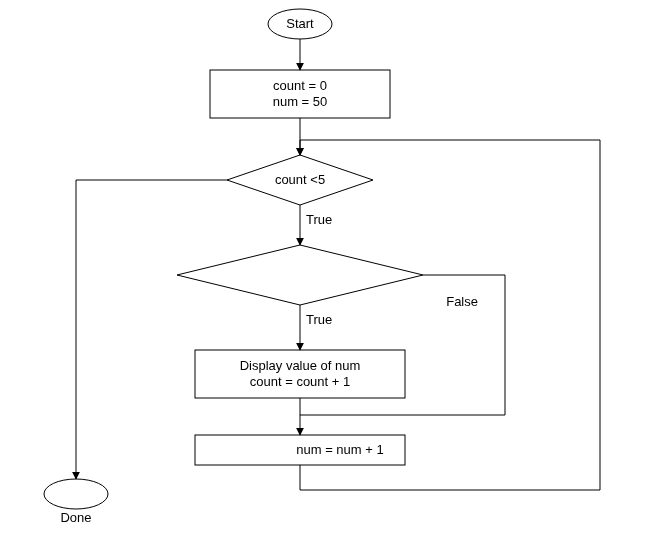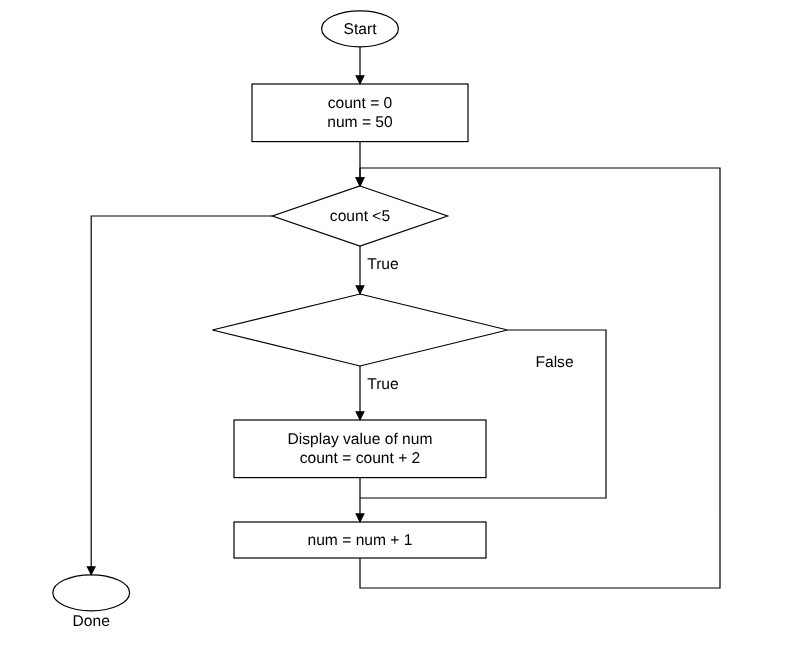--- a/index.html
+++ b/index.html
@@ -79,18 +79,18 @@
   <div class="shape-label" style="left:227px; top:172px; width:146px;">count &lt;5</div>
 
   <div class="shape-label" style="left:306px; top:212px; width:40px; text-align:left;">True</div>
 
 
   <div class="shape-label" style="left:306px; top:312px; width:40px; text-align:left;">True</div>
 
   <div class="shape-label" style="left:428px; top:256px; width:50px; text-align:right;margin-top:38px;">False</div>
 
   <div class="shape-label" style="left:195px; top:358px; width:210px;">Display value of num
-count = count + 2</div>
+count = count + 1</div>
 
-  <div class="shape-label" style="left:195px; top:442px; width:210px;">num = num + 1</div>
+  <div class="shape-label" style="left:195px; top:442px; width:210px;padding-left:40px;">num = num + 1</div>
 
   <div class="shape-label" style="left:44px; top:510px; width:64px;">Done</div>
 </div>
 
 </body></html>

